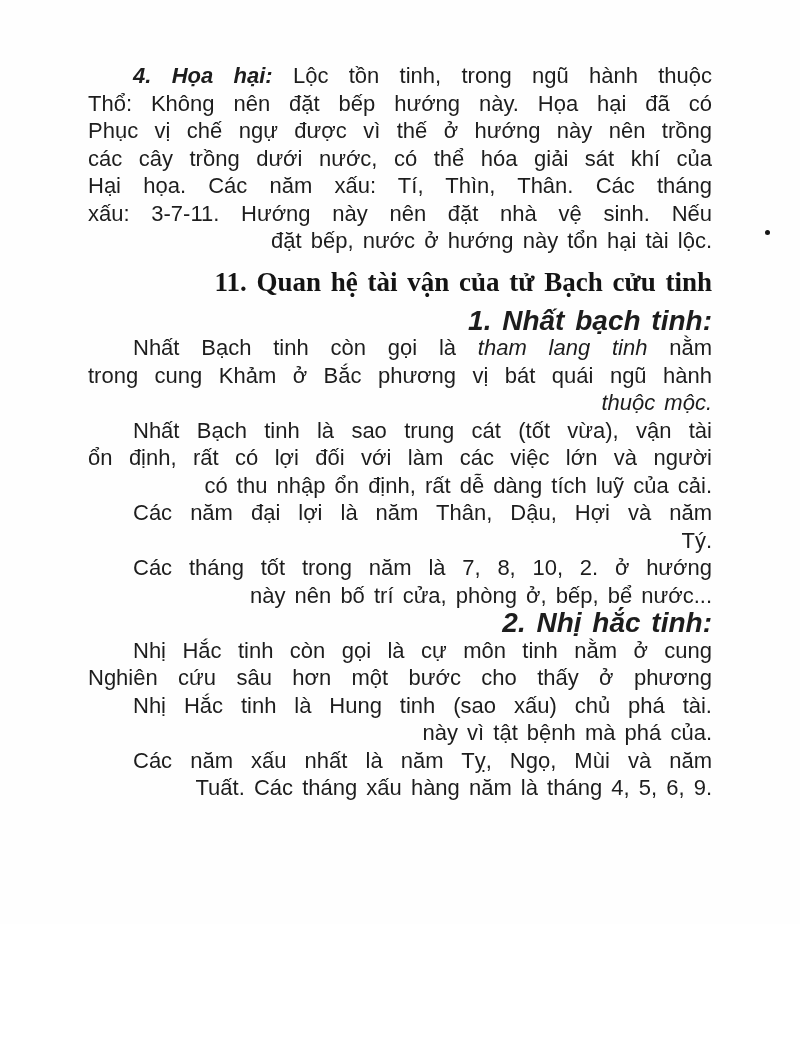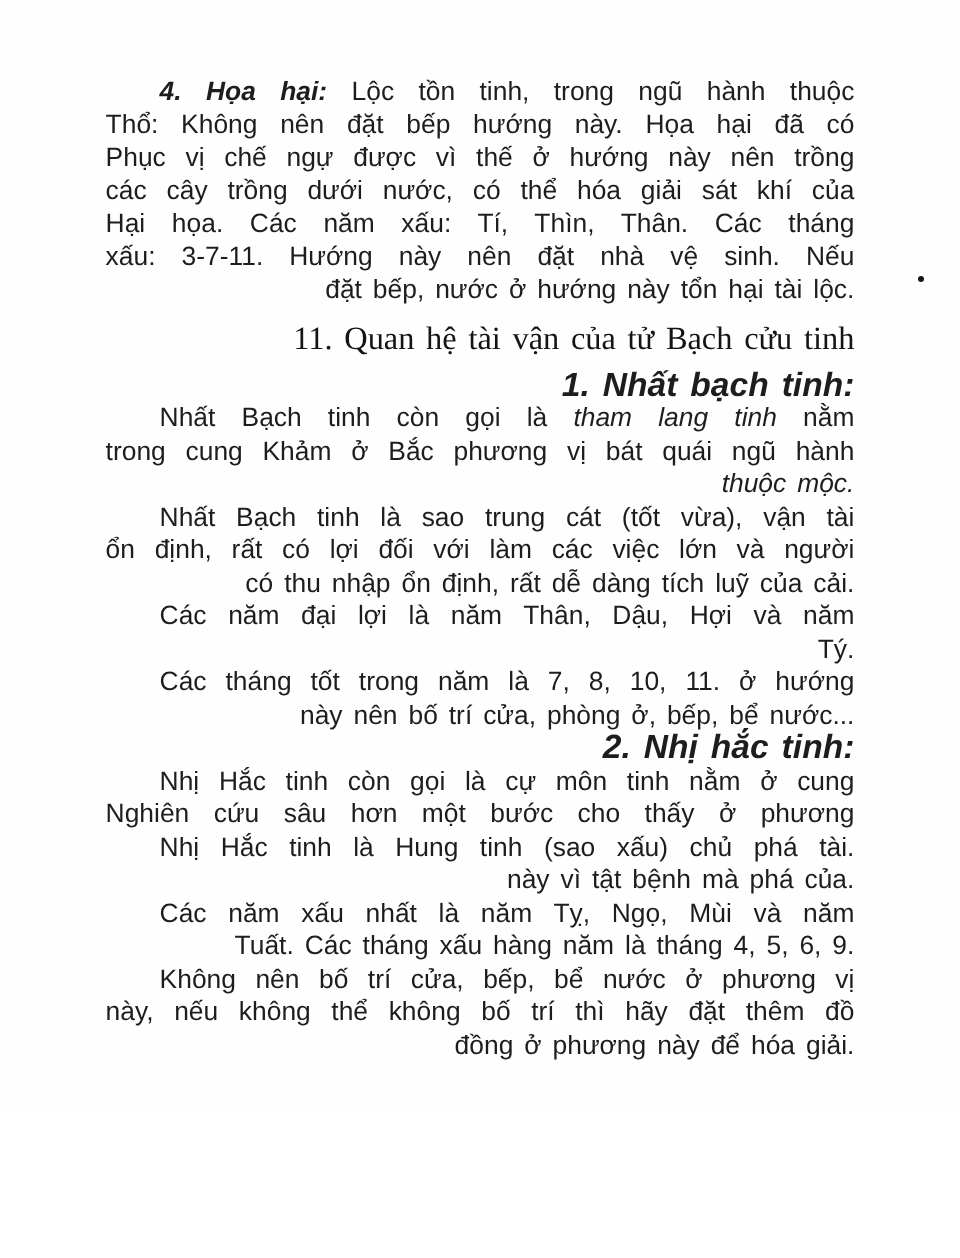--- a/index.html
+++ b/index.html
@@ -17,21 +17,21 @@
     width:624px;
     font-size:22px;
     line-height:27.5px;
     word-spacing:3px;
   }
   .line { min-height:27.5px;text-align:right; }
   .line.just { text-align:justify; text-align-last:justify; -moz-text-align-last:justify; text-justify:inter-word; }
   .line.ind { text-indent:45px; }
   .b-heading {
     font-family:"Liberation Serif", serif;
-    font-weight:normal;
+    font-weight:bold;
     font-size:27px;
     line-height:30px;
     padding-left:45px;
     margin:12px 0 10px 0;
     color:#141414;
   }
   .b-heading .line { min-height:30px; }
   .b-subheading {
     font-weight:bold;
     font-style:italic;
@@ -104,42 +104,37 @@
       <div class="block b-paragraph">
         <div class="line just ind"><span>Nhất Bạch tinh là sao trung cát (tốt vừa), vận tài</span></div>
         <div class="line just"><span>ổn định, rất có lợi đối với làm các việc lớn và người</span></div>
         <div class="line"><span>có thu nhập ổn định, rất dễ dàng tích luỹ của cải.</span></div>
       </div>
       <div class="block b-paragraph">
         <div class="line just ind"><span>Các năm đại lợi là năm Thân, Dậu, Hợi và năm</span></div>
         <div class="line"><span>Tý.</span></div>
       </div>
       <div class="block b-paragraph">
-        <div class="line just ind"><span>Các tháng tốt trong năm là 7, 8, 10, 11. ở hướng</span></div>
+        <div class="line just ind"><span>Các tháng tốt trong năm là 7, 8, 10, 2. ở hướng</span></div>
         <div class="line"><span>này nên bố trí cửa, phòng ở, bếp, bể nước...</span></div>
       </div>
       <div class="block b-subheading">
         <div class="line"><span>2. Nhị hắc tinh:</span></div>
       </div>
       <div class="block b-paragraph">
         <div class="line just ind"><span>Nhị Hắc tinh còn gọi là cự môn tinh nằm ở cung</span></div>
       </div>
       <div class="block b-paragraph">
         <div class="line just"><span>Nghiên cứu sâu hơn một bước cho thấy ở phương</span></div>
         <div class="line just ind"><span>Nhị Hắc tinh là Hung tinh (sao xấu) chủ phá tài.</span></div>
         <div class="line"><span>này vì tật bệnh mà phá của.</span></div>
       </div>
       <div class="block b-paragraph">
         <div class="line just ind"><span>Các năm xấu nhất là năm Tỵ, Ngọ, Mùi và năm</span></div>
         <div class="line"><span>Tuất. Các tháng xấu hàng năm là tháng 4, 5, 6, 9.</span></div>
-      </div>
-      <div class="block b-paragraph">
-        <div class="line just ind"><span>Không nên bố trí cửa, bếp, bể nước ở phương vị</span></div>
-        <div class="line just"><span>này, nếu không thể không bố trí thì hãy đặt thêm đồ</span></div>
-        <div class="line"><span>đồng ở phương này để hóa giải.</span></div>
       </div>
     </div>
 
   <div class="scan-speck"></div>
 
   <div class="page-number">59</div>
 
   <div class="watermark">
     <div class="logo-frame">
       <svg width="30" height="30" viewBox="0 0 64 64">

